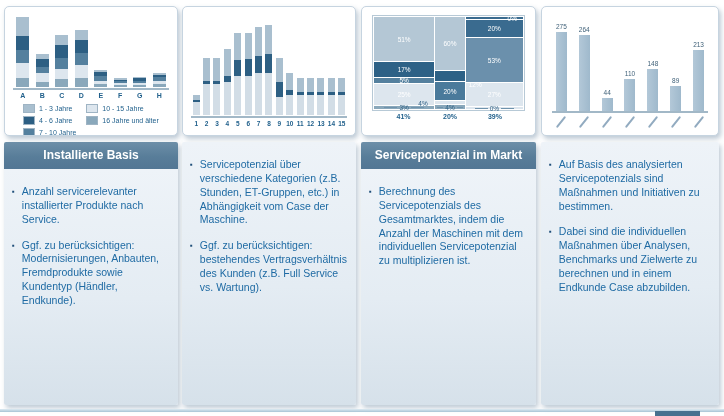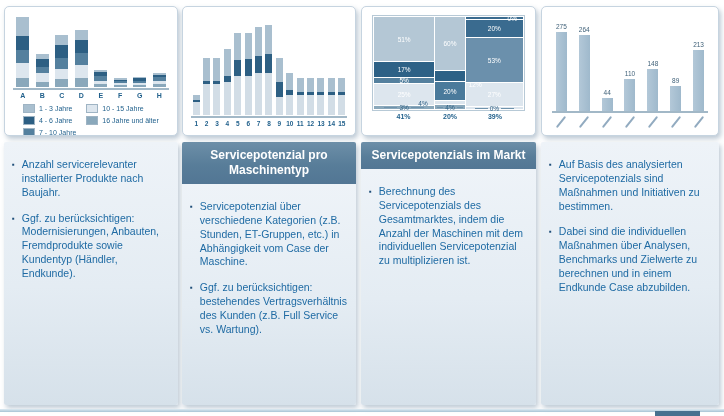--- a/index.html
+++ b/index.html
@@ -192,25 +192,26 @@
               <span>10 - 15 Jahre</span>
             </div>
             <div class="legend-item">
               <span class="swatch" style="background: rgb(138, 168, 187);"></span>
               <span>16 Jahre und älter</span>
             </div>
           </div>
       </div>
     </div>
     <div class="info-card">
+      <div class="title-bar">Installierte Basis</div>
       <div class="panel-body">
         <ul class="bullets">
             <li>
               <span class="marker">▪</span>
-              <span class="bullet-text">Anzahl servicerelevanter installierter Produkte nach Baujahr.</span>
+              <span class="bullet-text">Anzahl servicerelevanter installierter Produkte nach Service.</span>
             </li>
             <li>
               <span class="marker">▪</span>
               <span class="bullet-text">Ggf. zu berücksichtigen: Modernisierungen, Anbauten, Fremdprodukte sowie Kundentyp (Händler, Endkunde).</span>
             </li>
           </ul>
       </div>
     </div>
   </div>
 
@@ -337,21 +338,20 @@
           <div class="xlab">9</div>
           <div class="xlab">10</div>
           <div class="xlab">11</div>
           <div class="xlab">12</div>
           <div class="xlab">13</div>
           <div class="xlab">14</div>
           <div class="xlab">15</div>
         </div>
     </div>
     <div class="info-card">
-      <div class="title-bar">Servicepotenzial pro Maschinentyp</div>
       <div class="panel-body">
         <ul class="bullets">
             <li>
               <span class="marker">▪</span>
               <span class="bullet-text">Servicepotenzial über verschiedene Kategorien (z.B. Stunden, ET-Gruppen, etc.) in Abhängigkeit vom Case der Maschine.</span>
             </li>
             <li>
               <span class="marker">▪</span>
               <span class="bullet-text">Ggf. zu berücksichtigen: bestehendes Vertragsverhältnis des Kunden (z.B. Full Service vs. Wartung).</span>
             </li>
@@ -415,21 +415,21 @@
             </div>
           </div>
         </div>
       <div class="mekko-labels">
           <div class="mcollab" style="flex-grow: 41; flex-basis: 0px;">41%</div>
           <div class="mcollab" style="flex-grow: 20; flex-basis: 0px;">20%</div>
           <div class="mcollab" style="flex-grow: 39; flex-basis: 0px;">39%</div>
         </div>
     </div>
     <div class="info-card">
-      <div class="title-bar">Servicepotenzials im Markt</div>
+      <div class="title-bar">Servicepotenzial im Markt</div>
       <div class="panel-body">
         <ul class="bullets">
             <li>
               <span class="marker">▪</span>
               <span class="bullet-text">Berechnung des Servicepotenzials des Gesamtmarktes, indem die Anzahl der Maschinen mit dem individuellen Servicepotenzial zu multiplizieren ist.</span>
             </li>
           </ul>
       </div>
     </div>
   </div>

